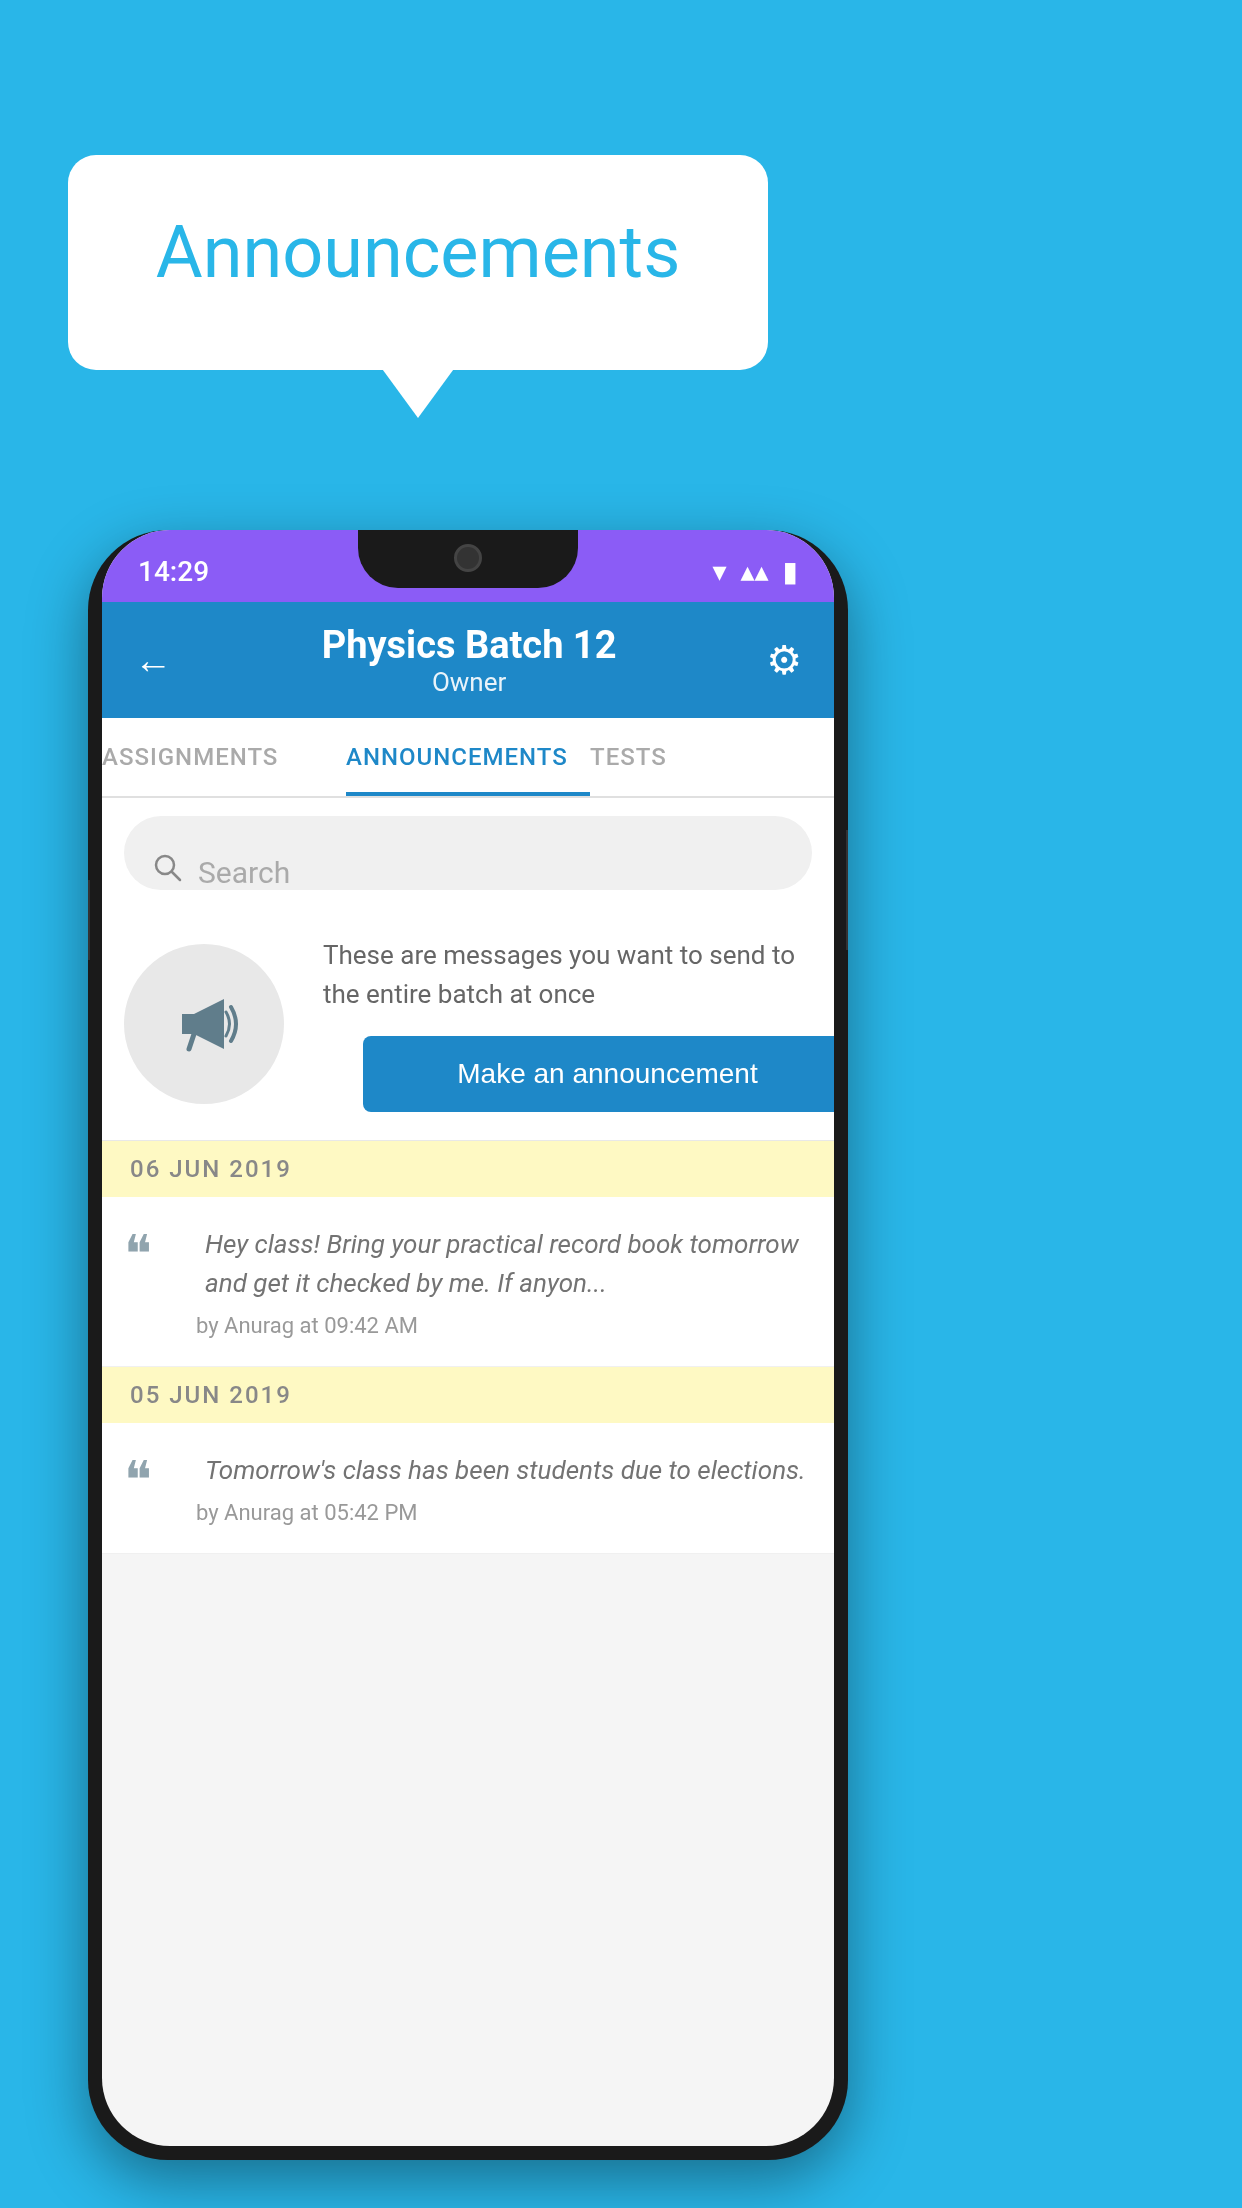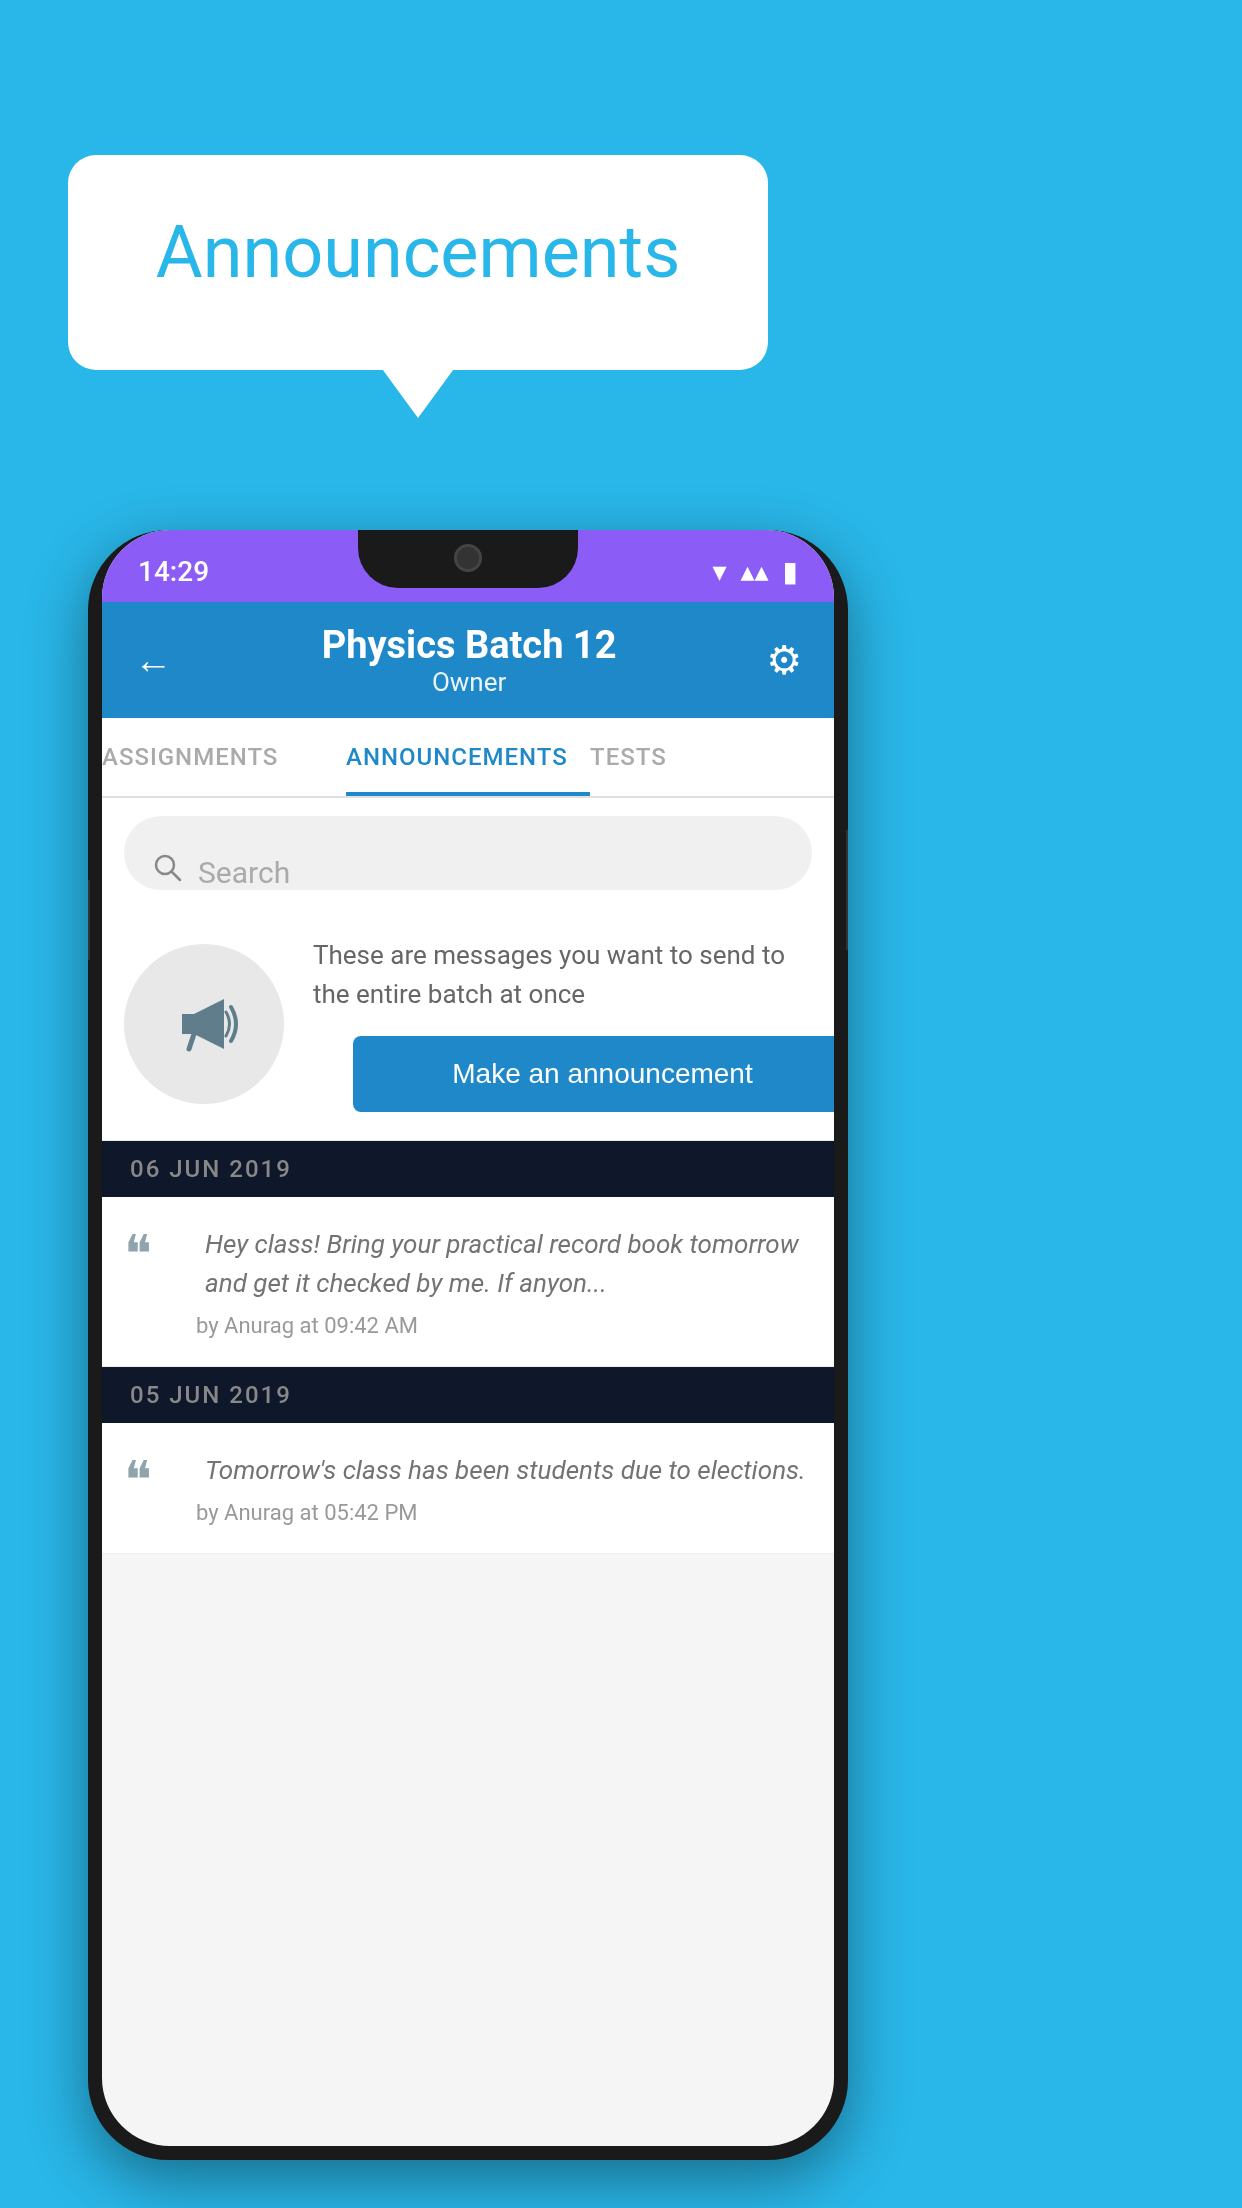--- a/index.html
+++ b/index.html
@@ -233,21 +233,21 @@
     .search-placeholder {
       color: #aaa;
       font-size: 30px;
     }
 
     
     .empty-state {
       display: flex;
       align-items: center;
       padding: 28px 22px;
-      gap: 29px;
+      gap: 39px;
       border-bottom: 1px solid #e8e8e8;
     }
 
     .empty-circle {
       width: 160px;
       height: 160px;
       background: #e8e8e8;
       border-radius: 50%;
       flex-shrink: 0;
       display: flex;
@@ -274,21 +274,21 @@
       padding: 22px 32px;
       font-size: 28px;
       font-weight: 500;
       cursor: pointer;
       width: 100%;
       margin-left: 40px;
     }
 
     
     .date-separator {
-      background: #0f172a;
+      background: #fef9c3;
       padding: 14px 28px;
       font-size: 24px;
       color: #888;
       font-weight: 500;
       letter-spacing: 2px;
     }
 
     
     .announcement-item {
       background: white;

